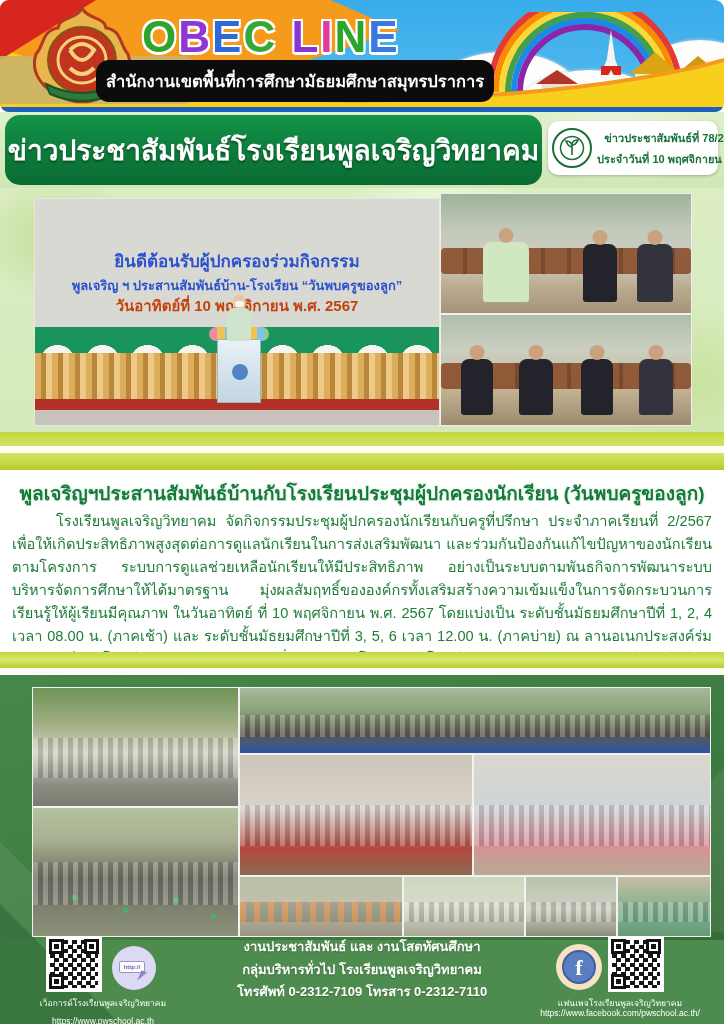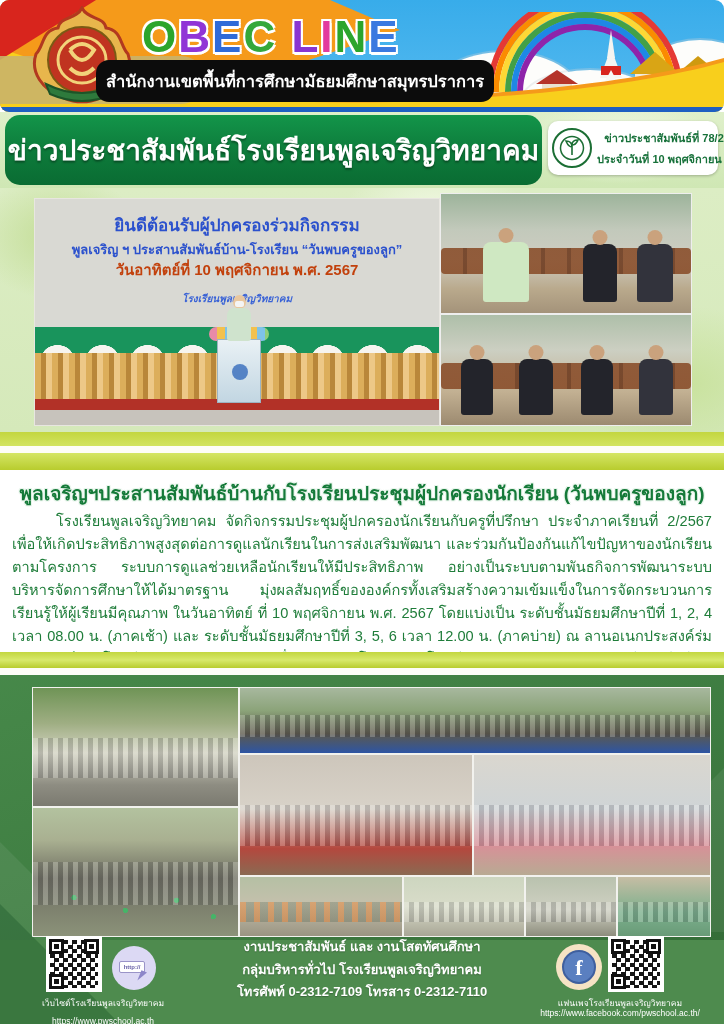--- a/index.html
+++ b/index.html
@@ -39,21 +39,21 @@
   .badge-lines { display:flex; flex-direction:column; gap:3px; width:100%; }
   .badge-line { color:#17713a; font-size:11px; font-weight:bold; text-align:center; white-space:nowrap; }
 
   
   #photos-row { left:0; top:188px; width:724px; height:244px;
      background:radial-gradient(120px 90px at 8% 20%,#c3dd96 0%,rgba(0,0,0,0) 70%),
                 radial-gradient(160px 110px at 95% 80%,#c9e29e 0%,rgba(0,0,0,0) 70%),
                 radial-gradient(150px 90px at 60% 10%,#f0f8e2 0%,rgba(0,0,0,0) 60%),
                 linear-gradient(180deg,#dcedc4,#d5e9ba); }
   #stage-photo { left:35px; top:11px; width:404px; height:226px; background:#d9d9d3; box-shadow:0 0 0 1px #e8e6e0; overflow:hidden; }
-  .stage-text { position:absolute; width:100%; text-align:center; font-weight:bold; }
+  .stage-text { position:absolute; width:100%; text-align:center; font-weight:bold;margin-top:36px; }
   #stage-l1 { top:12px;  color:#2b51cd; font-size:17px; }
   #stage-l2 { top:40px;  color:#2b51cd; font-size:13px; }
   #stage-l3 { top:59px;  color:#c2410c; font-size:15px; }
   #stage-l4 { top:92px;  color:#3a63d6; font-size:10px; font-style:italic; }
   #stage-drape { position:absolute; left:0; top:128px; width:100%; height:26px; background-color:#19945c;
      background-image:radial-gradient(26px 20px at 50% 115%, #f6f4ef 58%, rgba(0,0,0,0) 60%);
      background-size:45px 26px; background-repeat:repeat-x; }
   #stage-gold { position:absolute; left:0; top:154px; width:100%; height:46px;
      background:repeating-linear-gradient(90deg,#dcae5b 0 6px,#b9873a 6px 11px,#edc887 11px 17px); }
   #stage-red   { position:absolute; left:0; top:200px; width:100%; height:11px; background:#b23127; }
@@ -290,21 +290,21 @@
 
     <div class="qr" id="qr-web">
       <div class="eye eye-tl"></div>
         <div class="eye eye-tr"></div>
         <div class="eye eye-bl"></div>
     </div>
     <div id="browser-icon">
       <div class="bar">http://</div>
       <div class="cursor"></div>
     </div>
-    <div class="qr-caption" id="web-cap1">เว็บไซต์โรงเรียนพูลเจริญวิทยาคม</div>
+    <div class="qr-caption" id="web-cap1">เว็อการด์โรงเรียนพูลเจริญวิทยาคม</div>
     <div class="qr-caption" id="web-cap2">https://www.pwschool.ac.th</div>
 
     <div class="footer-center">
       <div class="footer-line">งานประชาสัมพันธ์ และ งานโสตทัศนศึกษา</div>
       <div class="footer-line">กลุ่มบริหารทั่วไป โรงเรียนพูลเจริญวิทยาคม</div>
       <div class="footer-line">โทรศัพท์ 0-2312-7109   โทรสาร 0-2312-7110</div>
     </div>
 
     <div id="fb-icon">
       <div class="fb-ring">f</div>

